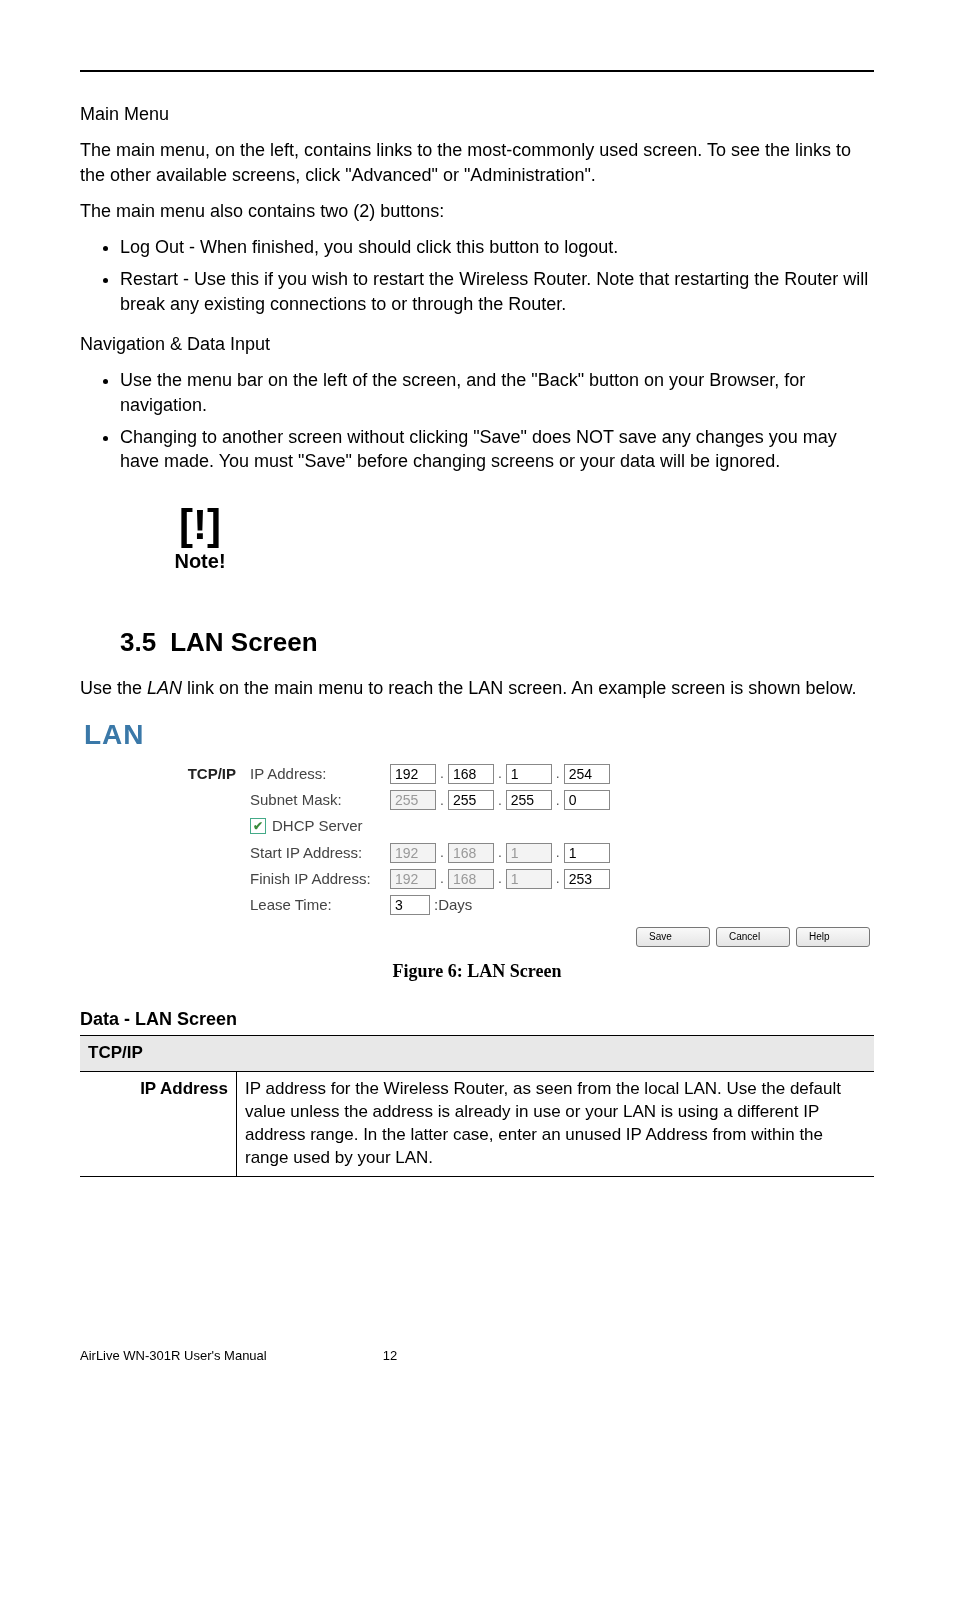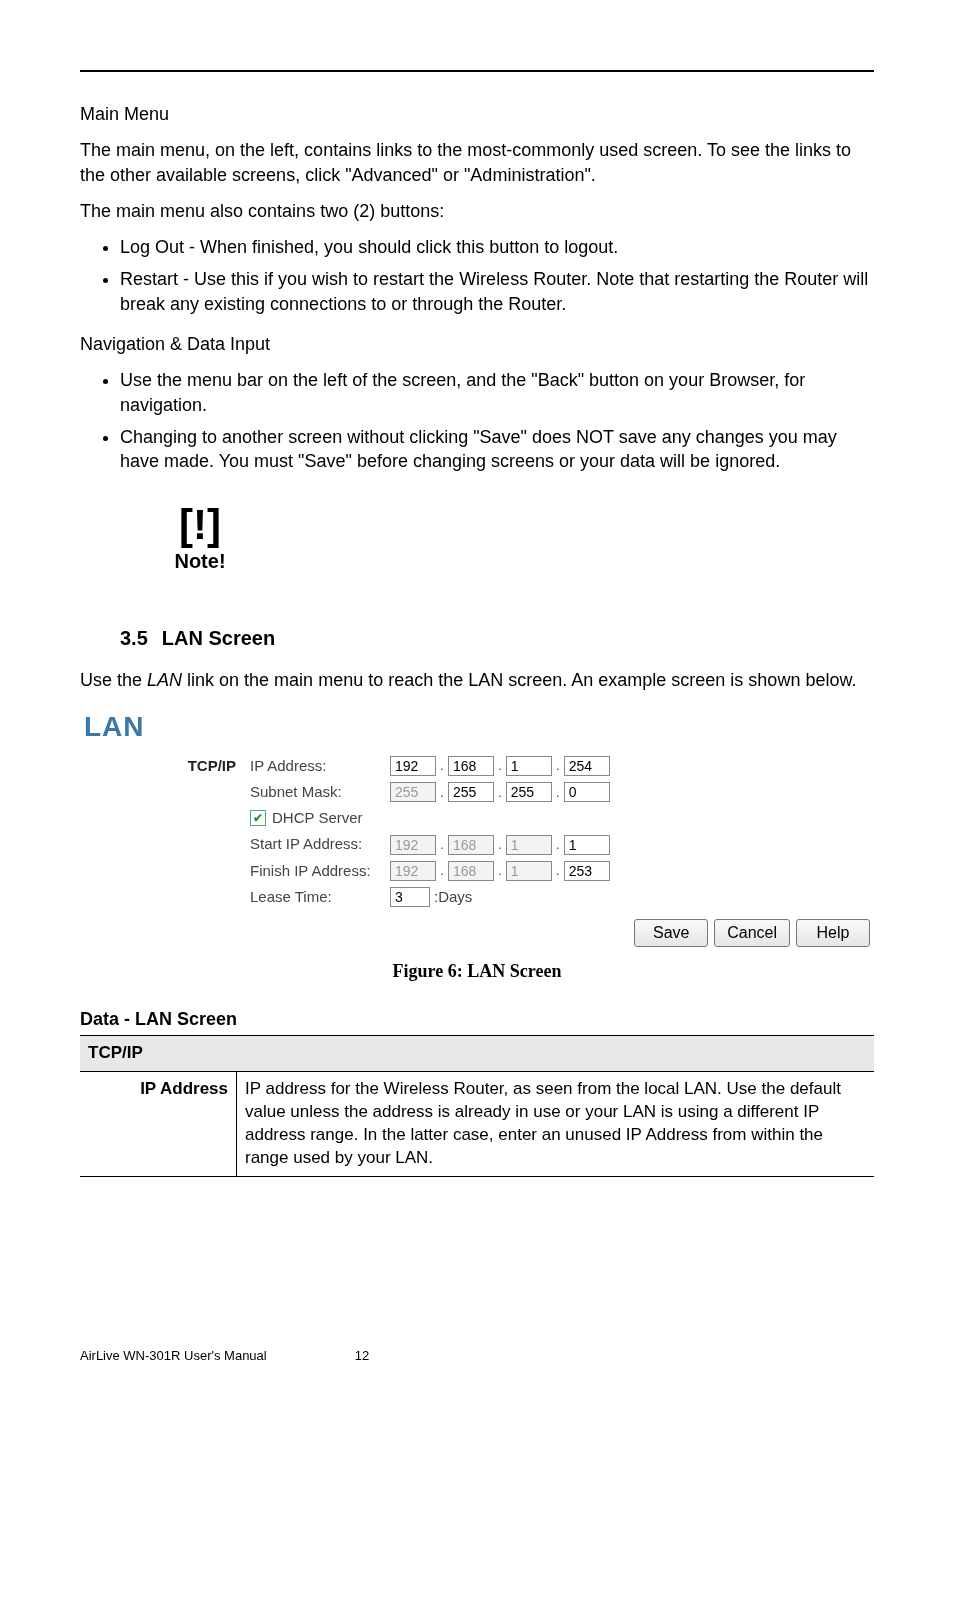--- a/index.html
+++ b/index.html
@@ -17,54 +17,54 @@
   .para{margin:6px 0 12px 0;}
   ul.bullets{list-style:disc;padding-left:40px;margin:4px 0 16px 0;}
   ul.bullets li{margin:4px 0 8px 0;}
   
   .note-row{display:flex;align-items:flex-start;margin:30px 0 30px 0;gap:20px;padding-left:80px;}
   .note-cell{width:80px;text-align:center;}
   .note-icon{font-size:42px;font-weight:bold;line-height:1;}
   .note-label{font-size:20px;font-weight:bold;margin-top:2px;}
   .note-box{background:#e9ecef;padding:12px 18px;flex:1;max-width:500px;font-weight:bold;font-size:17px;}
   
-  .sec-heading{font-size:20px;font-weight:bold;margin:50px 0 16px 40px;}
+  .sec-heading{font-size:26px;font-weight:bold;margin:50px 0 16px 40px;}
   .sec-heading .num{margin-right:14px;}
   .ital{font-style:italic;}
   
   .lan-screen{
     border:0;
     margin:10px 0 4px 0;
     padding:4px 0 0 0;
   }
   .lan-title{color:#3a78a8;font-family:Arial,Helvetica,sans-serif;font-size:28px;font-weight:bold;margin:0 0 10px 4px;letter-spacing:1px;}
   .lan-grid{display:grid;grid-template-columns:170px 140px auto;font-size:15px;color:#222;row-gap:6px;align-items:center;}
   .lan-grid .grp-label{font-weight:bold;text-align:right;padding-right:14px;}
   .lan-grid .row-label{color:#444;}
   .oct-wrap{display:flex;gap:4px;align-items:center;}
   .oct{width:46px;height:20px;border:1px solid #888;font-size:14px;padding:1px 4px;box-sizing:border-box;font-family:Arial;}
   .oct.dim{background:#f3f3f3;color:#999;}
   .dot{font-size:14px;color:#555;}
   .chk{display:flex;align-items:center;gap:6px;}
   .chk-box{width:14px;height:14px;border:1px solid #4a8;display:inline-flex;align-items:center;justify-content:center;font-size:12px;color:#3a8a3a;font-weight:bold;line-height:1;}
   .lease-row .oct{width:40px;}
   .lan-buttons{display:flex;justify-content:flex-end;gap:6px;margin-top:12px;padding-right:4px;}
-  .wbtn{font-size:16px;border:1px solid #777;border-radius:3px;background:linear-gradient(#f9f9f9,#e5e5e5);padding:2px 12px;min-width:48px;text-align:center;}
+  .wbtn{font-size:10px;border:1px solid #777;border-radius:3px;background:linear-gradient(#f9f9f9,#e5e5e5);padding:2px 12px;min-width:48px;}
   .figcap{text-align:center;font-family:"Times New Roman",serif;font-size:18px;font-weight:bold;margin:12px 0 24px 0;}
   
   .data-heading{font-weight:bold;margin:6px 0 4px 0;}
   table.data-table{border-collapse:collapse;width:100%;font-size:17px;}
   table.data-table th,table.data-table td{border-top:1.5px solid #000;border-bottom:1.5px solid #000;padding:6px 8px;text-align:left;vertical-align:top;}
   table.data-table th.hdr{background:#e8e8e8;font-weight:bold;}
   table.data-table td.key{font-weight:bold;width:140px;text-align:right;}
   table.data-table td.desc{border-left:1.5px solid #000;}
   
   .footer{margin-top:170px;display:flex;justify-content:flex-start;align-items:baseline;font-size:13px;}
   .footer .ft-title{flex:0 0 auto;}
-  .footer .ft-page{margin-left:88px;}
+  .footer .ft-page{margin-left:116px;}
 </style>
 </head>
 <body>
 
 <div class="top-rule"></div>
 
 <div class="bold para">Main Menu</div>
 <div class="para">The main menu, on the left, contains links to the most-commonly used screen. To see the links to the other available screens, click "Advanced" or "Administration".</div>
 <div class="para">The main menu also contains two (2) buttons:</div>
 <ul class="bullets">

